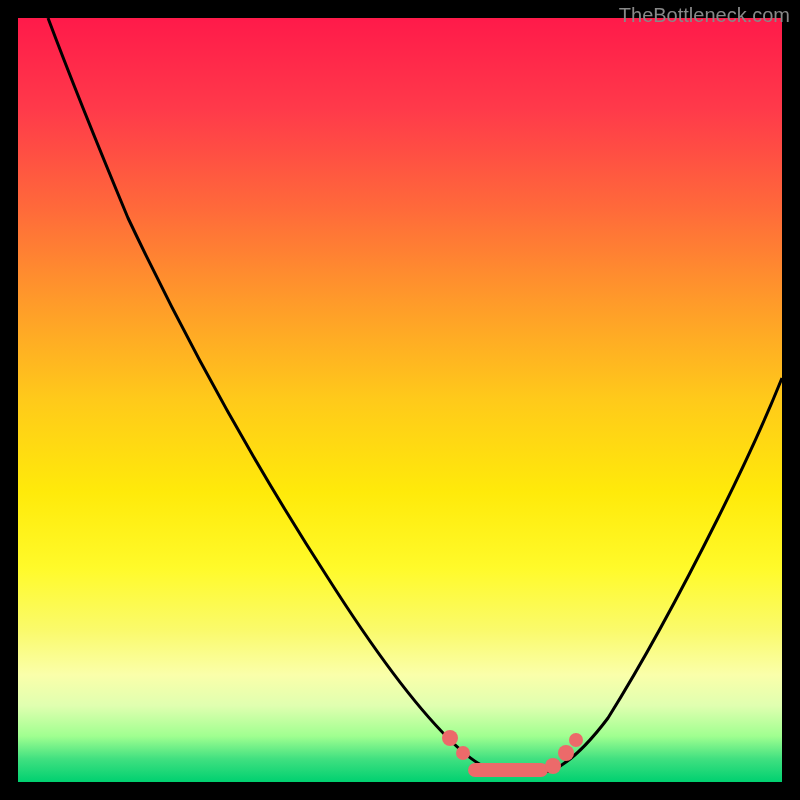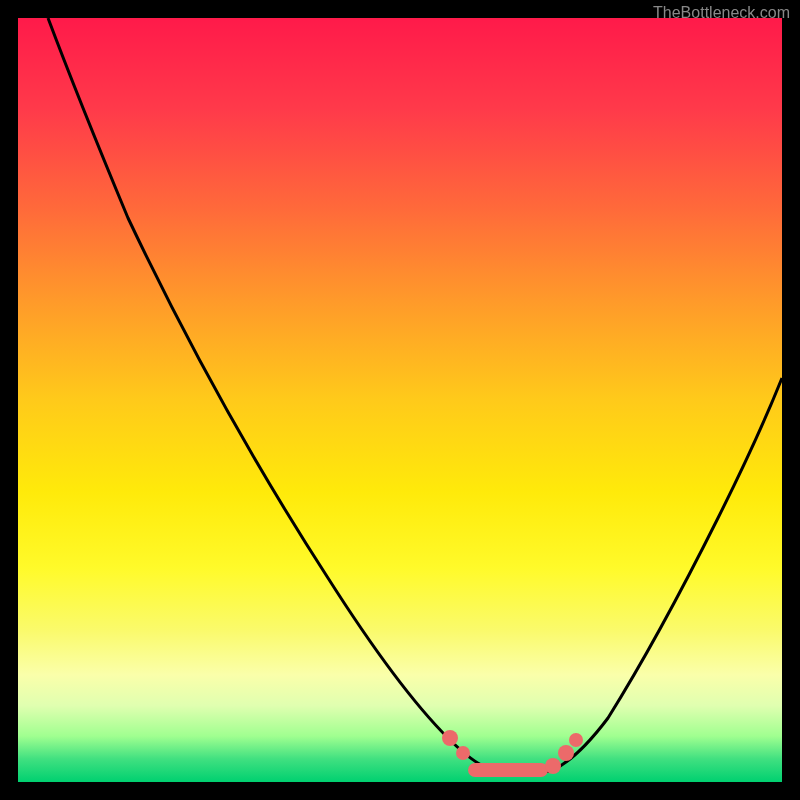--- a/index.html
+++ b/index.html
@@ -37,21 +37,21 @@
       #a0ff90 94%,
       #40e080 97%,
       #00d070 100%
     );
   }
   .watermark {
     position: absolute;
     top: 4px;
     right: 10px;
     color: #888;
-    font-size: 16px;
+    font-size: 20px;
     font-weight: 500;
     z-index: 10;
   }
   svg.curve {
     position: absolute;
     left: 0;
     top: 0;
     width: 764px;
     height: 764px;
   }

